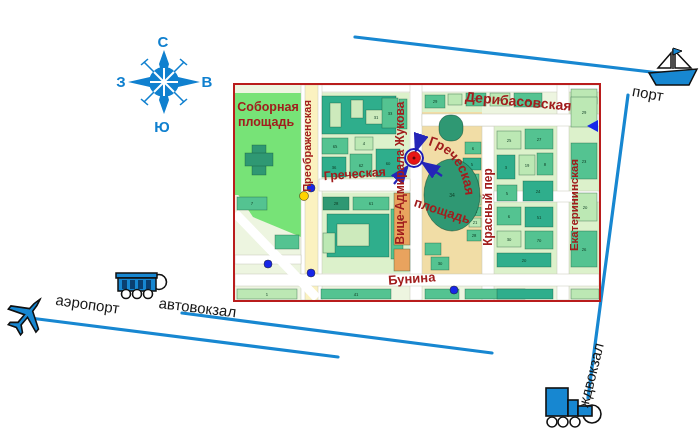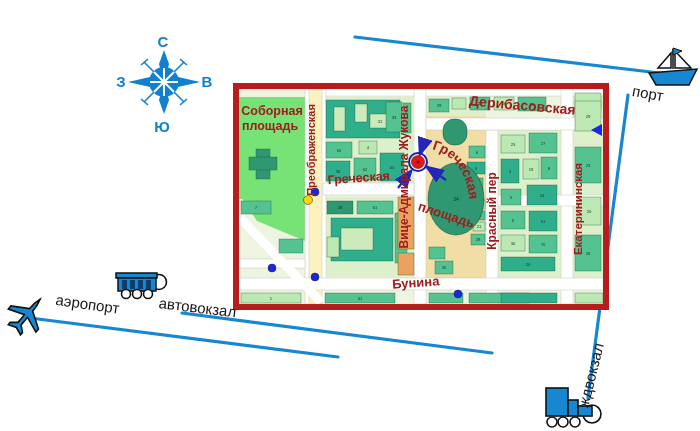--- a/index.html
+++ b/index.html
@@ -3,21 +3,21 @@
 <meta charset="utf-8">
 <style>
   html,body{margin:0;padding:0;background:#fff;}
   .stage{position:relative;width:700px;height:431px;background:#ffffff;overflow:hidden;
          font-family:"Liberation Sans",sans-serif;}
   svg{display:block;}
   #lines-svg{position:absolute;left:0;top:0;width:700px;height:431px;}
   .compass{position:absolute;left:112px;top:26px;width:110px;height:115px;}
   .compass text{font-family:"Liberation Sans",sans-serif;font-weight:bold;font-size:15px;}
   .map{position:absolute;left:233px;top:83px;width:364px;height:215px;
-       border:6px solid #b91c1c;box-sizing:content-box;background:#edf5e0;}
+       border:2px solid #b91c1c;box-sizing:content-box;background:#edf5e0;}
   #map-svg{width:364px;height:215px;}
   #map-svg text{font-family:"Liberation Sans",sans-serif;}
   .tlabel{position:absolute;font-size:15px;color:#161616;white-space:nowrap;}
   .lbl-port{left:634px;top:82px;transform:rotate(10deg);transform-origin:0 0;}
   .lbl-air{left:57px;top:291px;transform:rotate(8deg);transform-origin:0 0;}
   .lbl-bus{left:160px;top:294px;transform:rotate(7deg);transform-origin:0 0;}
   .lbl-rail{left:591px;top:392px;transform:rotate(-76deg);transform-origin:0 100%;}
   .ticon{position:absolute;}
   .icon-ship{left:646px;top:46px;}
   .icon-plane{left:2px;top:292px;}

